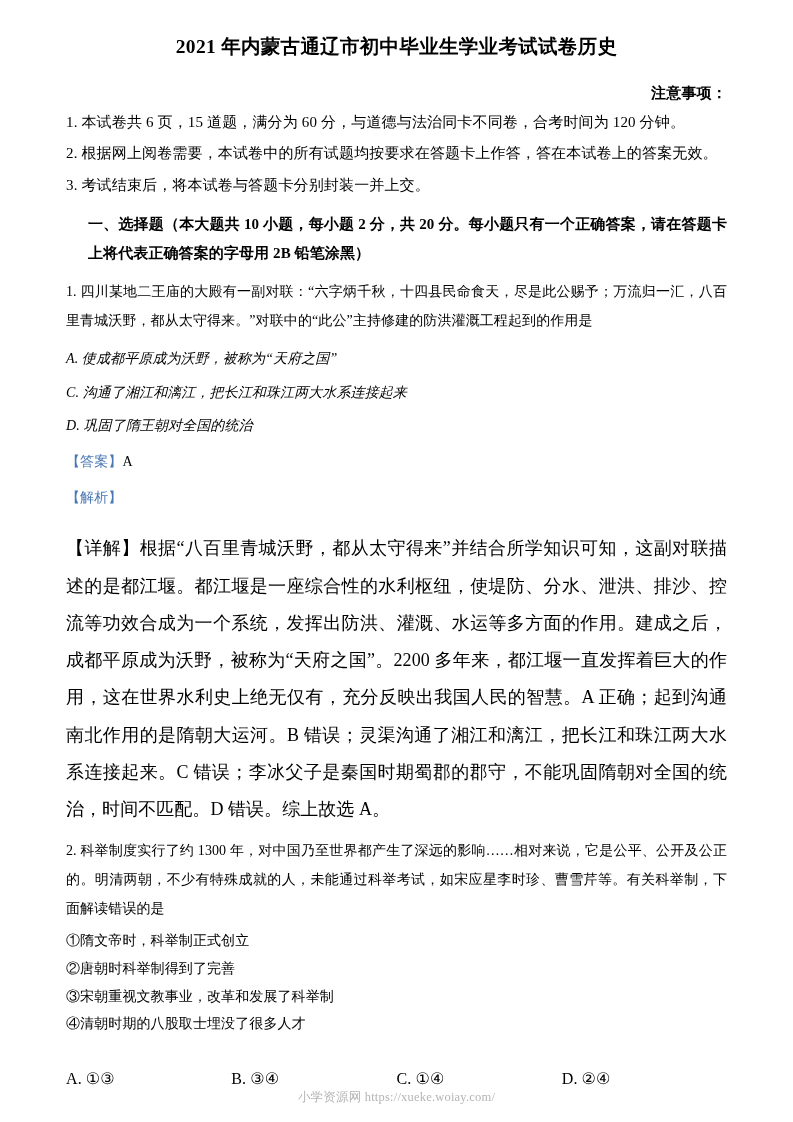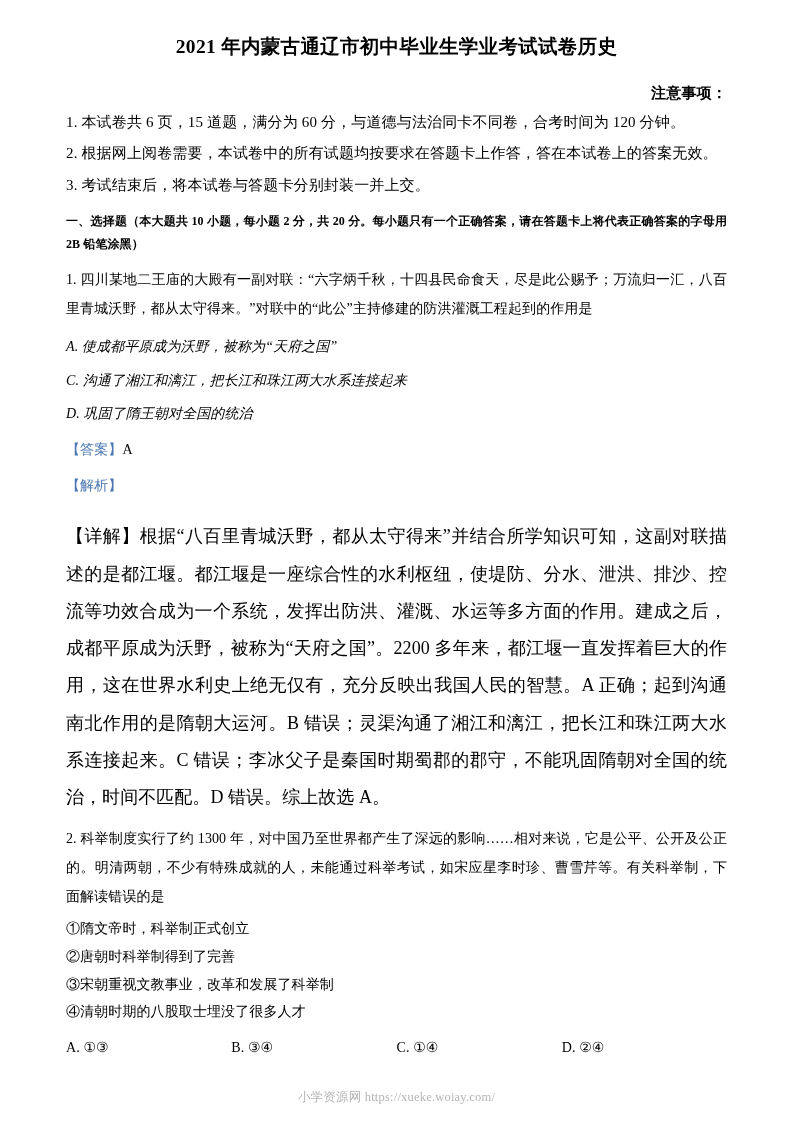--- a/index.html
+++ b/index.html
@@ -44,26 +44,27 @@
   }
   .notice-item {
     font-size: 15px;
     font-weight: normal;
     line-height: 1.98;
     letter-spacing: 0.15px;
     text-align: justify;
     margin-top: 2px;
   }
   .section-head {
-    font-size: 12px;
+    font-size: 15px;
     font-weight: bold;
     line-height: 1.98;
     letter-spacing: 0.1px;
     text-align: justify;
     margin-top: 9px;
+    margin-left: 22px;
   }
   .q-stem {
     font-size: 14px;
     line-height: 2.07;
     text-align: justify;
     margin-top: 9px;
     letter-spacing: 0.1px;
   }
   .q-option {
     font-size: 14px;
@@ -90,22 +91,22 @@
   }
   .explain {
     font-size: 18px;
     line-height: 2.07;
     text-align: justify;
     margin-top: 22px;
     letter-spacing: 0.05px;
   }
   .opt-row {
     display: flex;
-    margin-top: 14px;
-    font-size: 14px;
+    margin-top: 32px;
+    font-size: 16px;
     line-height: 1.5;
   }
   .opt-row > span {
     width: 25%;
     display: block;
     letter-spacing: 0.1px;
   }
   .footer {
     position: absolute;
     left: 0;

